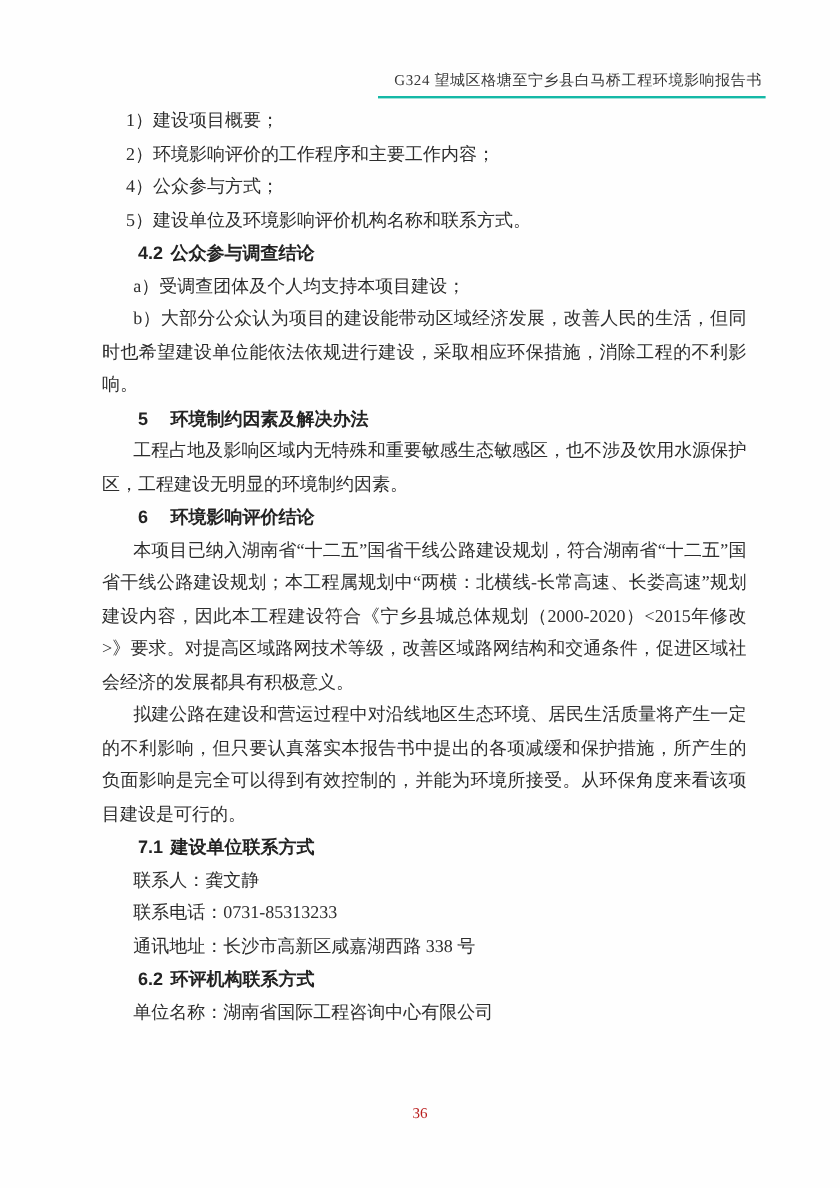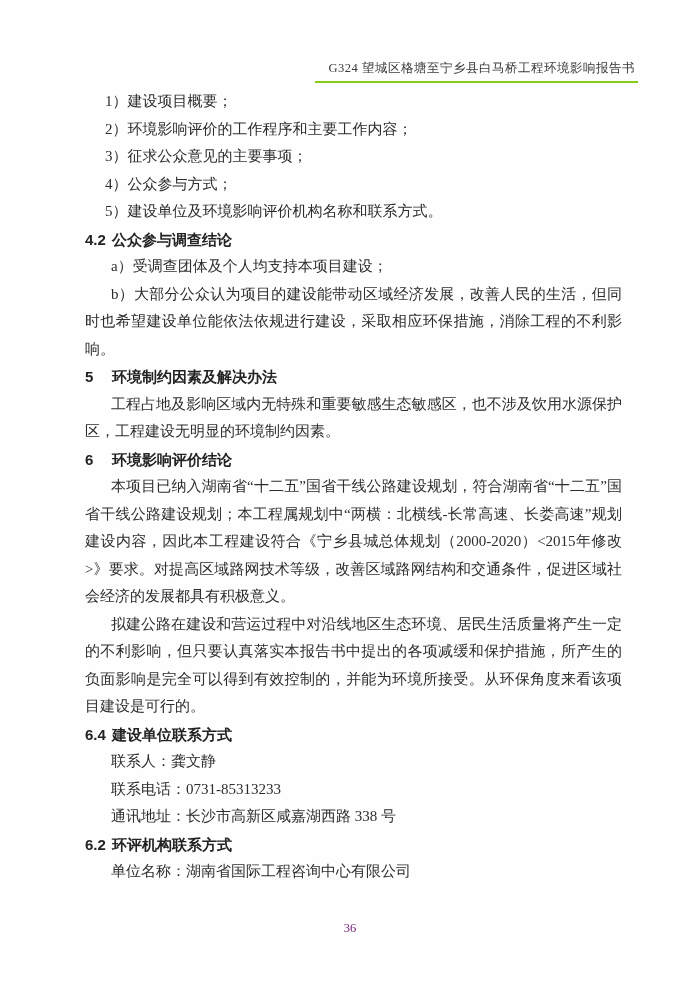--- a/index.html
+++ b/index.html
@@ -23,21 +23,21 @@
     left: 0;
     right: 62px;
     text-align: right;
   }
   .header-rule {
     display: inline-block;
     font-size: 12.5px;
     letter-spacing: 0.5px;
     color: #383838;
     padding: 0 3px 4px 14px;
-    border-bottom: 2px solid #84cc16;
+    border-bottom: 2px solid #14b8a6;
     white-space: nowrap;
   }
   
   .content {
     position: absolute;
     top: 88px;
     left: 85px;
     width: 537px;
     font-size: 15px;
     line-height: 27.5px;
@@ -60,65 +60,65 @@
   .heading {
     font-family: "Liberation Sans", "DejaVu Sans", sans-serif;
     font-weight: 700;
     font-size: 15px;
     color: #232323;
     text-align: left;
   }
   .sec-num {
     display: inline-block;
     width: 27px;
+    margin-left: 30px;
   }
   
   .page-footer {
     position: absolute;
     top: 921px;
     left: 0;
     width: 700px;
     text-align: center;
     font-size: 12.5px;
-    color: #701a75;
+    color: #b91c1c;
   }
 </style>
 </head>
 <body>
 
 <div class="page">
 
   <div class="doc-header">
     <span class="header-rule">G324 望城区格塘至宁乡县白马桥工程环境影响报告书</span>
   </div>
 
   <div class="content">
 
     <div class="list-line">1）建设项目概要；</div>
     <div class="list-line">2）环境影响评价的工作程序和主要工作内容；</div>
-    <div class="list-line">3）征求公众意见的主要事项；</div>
     <div class="list-line">4）公众参与方式；</div>
     <div class="list-line">5）建设单位及环境影响评价机构名称和联系方式。</div>
 
     <div class="heading"><span class="sec-num">4.2</span><span>公众参与调查结论</span></div>
 
     <p class="para">a）受调查团体及个人均支持本项目建设；</p>
     <p class="para">b）大部分公众认为项目的建设能带动区域经济发展，改善人民的生活，但同时也希望建设单位能依法依规进行建设，采取相应环保措施，消除工程的不利影响。</p>
 
     <div class="heading"><span class="sec-num">5</span><span>环境制约因素及解决办法</span></div>
 
     <p class="para">工程占地及影响区域内无特殊和重要敏感生态敏感区，也不涉及饮用水源保护区，工程建设无明显的环境制约因素。</p>
 
     <div class="heading"><span class="sec-num">6</span><span>环境影响评价结论</span></div>
 
     <p class="para">本项目已纳入湖南省“十二五”国省干线公路建设规划，符合湖南省“十二五”国省干线公路建设规划；本工程属规划中“两横：北横线-长常高速、长娄高速”规划建设内容，因此本工程建设符合《宁乡县城总体规划（2000-2020）&lt;2015年修改&gt;》要求。对提高区域路网技术等级，改善区域路网结构和交通条件，促进区域社会经济的发展都具有积极意义。</p>
     <p class="para">拟建公路在建设和营运过程中对沿线地区生态环境、居民生活质量将产生一定的不利影响，但只要认真落实本报告书中提出的各项减缓和保护措施，所产生的负面影响是完全可以得到有效控制的，并能为环境所接受。从环保角度来看该项目建设是可行的。</p>
 
 
-    <div class="heading"><span class="sec-num">6.4</span><span>建设单位联系方式</span></div>
+    <div class="heading"><span class="sec-num">7.1</span><span>建设单位联系方式</span></div>
 
     <p class="contact-line">联系人：龚文静</p>
     <p class="contact-line">联系电话：0731-85313233</p>
     <p class="contact-line">通讯地址：长沙市高新区咸嘉湖西路 338 号</p>
 
     <div class="heading"><span class="sec-num">6.2</span><span>环评机构联系方式</span></div>
 
     <p class="contact-line">单位名称：湖南省国际工程咨询中心有限公司</p>
 
   </div>

